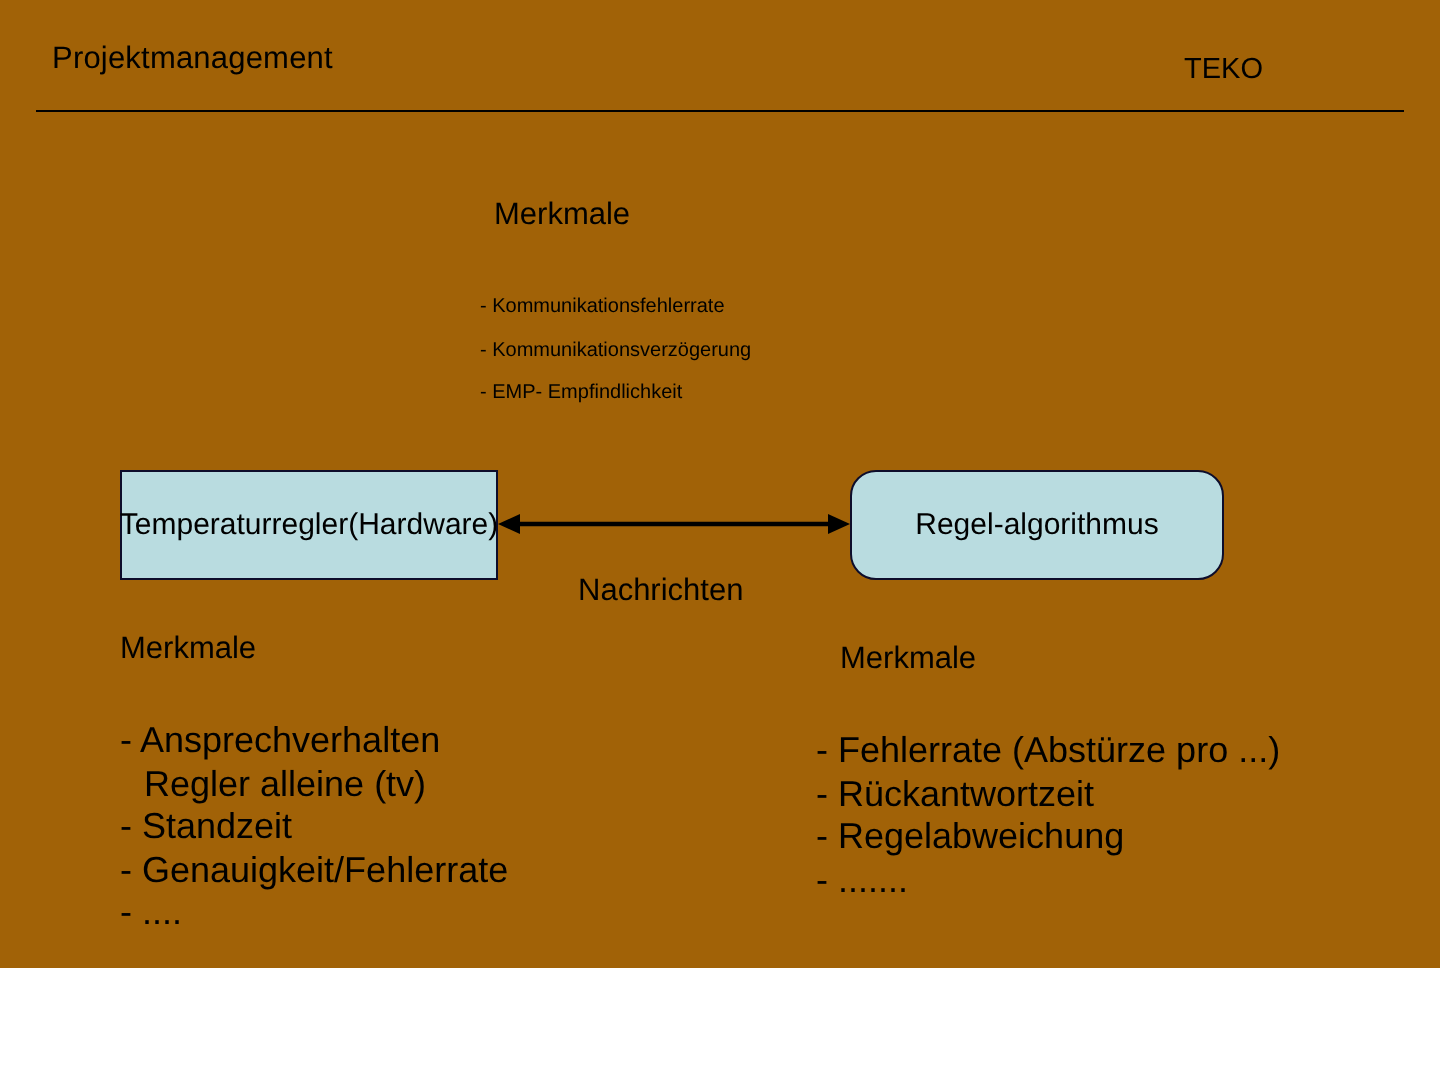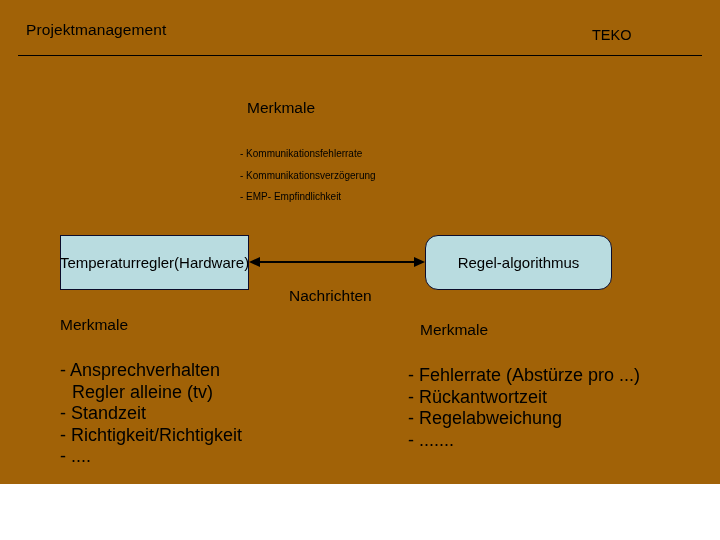--- a/index.html
+++ b/index.html
@@ -173,21 +173,21 @@
       <polygon points="176,9 165,4 165,14" fill="#000000"></polygon>
     </svg>
   </div>
   <div class="arrow-label">Nachrichten</div>
 
   <div class="sub-title" id="left-title">Merkmale</div>
   <div class="sub-list" id="left-list">
     <div>- Ansprechverhalten</div>
     <div class="indent">Regler alleine (tv)</div>
     <div>- Standzeit</div>
-    <div>- Richtigkeit/Richtigkeit</div>
+    <div>- Genauigkeit/Fehlerrate</div>
     <div>- ....</div>
   </div>
 
   <div class="sub-title" id="right-title">Merkmale</div>
   <div class="sub-list" id="right-list">
     <div>- Fehlerrate (Abstürze pro ...)</div>
     <div>- Rückantwortzeit</div>
     <div>- Regelabweichung</div>
     <div>- .......</div>
   </div>

